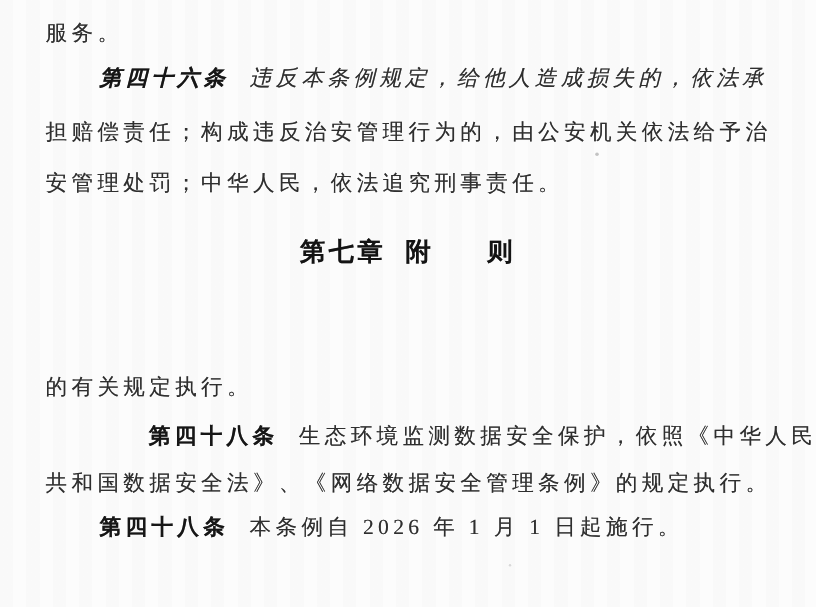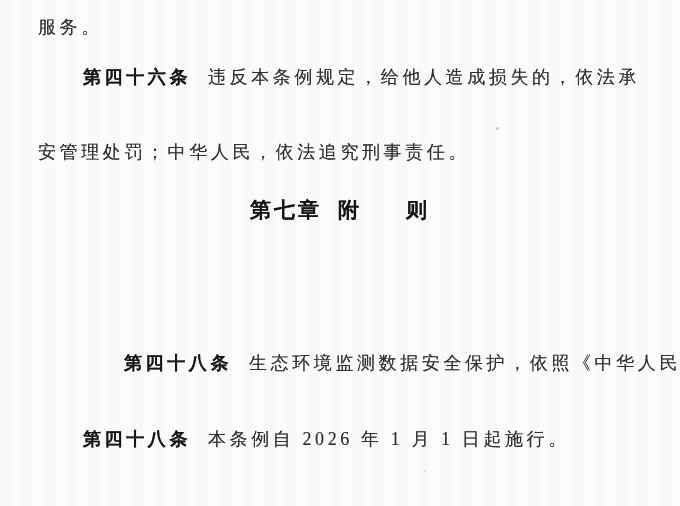--- a/index.html
+++ b/index.html
@@ -62,33 +62,36 @@
     border-radius: 50%;
   }
 </style>
 </head>
 <body>
 
 <div class="page">
 
   <div class="line flush" style="top:14px;">服务。</div>
 
-  <div class="line indent" style="top:64px;">
+  <div class="line indent" style="top:52px;font-style:italic;">
     <span class="lead">第四十六条</span><span>违反本条例规定，给他人造成损失的，依法承</span>
   </div>
+  <div class="line flush" style="top:97px;">担赔偿责任；构成违反治安管理行为的，由公安机关依法给予治</div>
   <div class="line flush" style="top:139px;">安管理处罚；中华人民，依法追究刑事责任。</div>
 
   <div class="chapter-heading" style="top:196px;">
     <span class="chapter-num">第七章</span><span class="chapter-t1">附</span><span class="chapter-t2">则</span>
   </div>
 
+  <div class="line flush" style="top:309px;">的有关规定执行。</div>
 
   <div class="line indent" style="top:350px;margin-left:41px;">
     <span class="lead">第四十八条</span><span>生态环境监测数据安全保护，依照《中华人民</span>
   </div>
+  <div class="line flush" style="top:389px;">共和国数据安全法》、《网络数据安全管理条例》的规定执行。</div>
 
   <div class="line indent" style="top:426px;">
     <span class="lead">第四十八条</span><span>本条例自 2026 年 1 月 1 日起施行。</span>
   </div>
 
   <div class="speck" style="left:496px; top:127px; width:3px; height:3px;"></div>
   <div class="speck" style="left:424px; top:470px; width:2px; height:2px; opacity:.6;"></div>
 
 </div>
 

